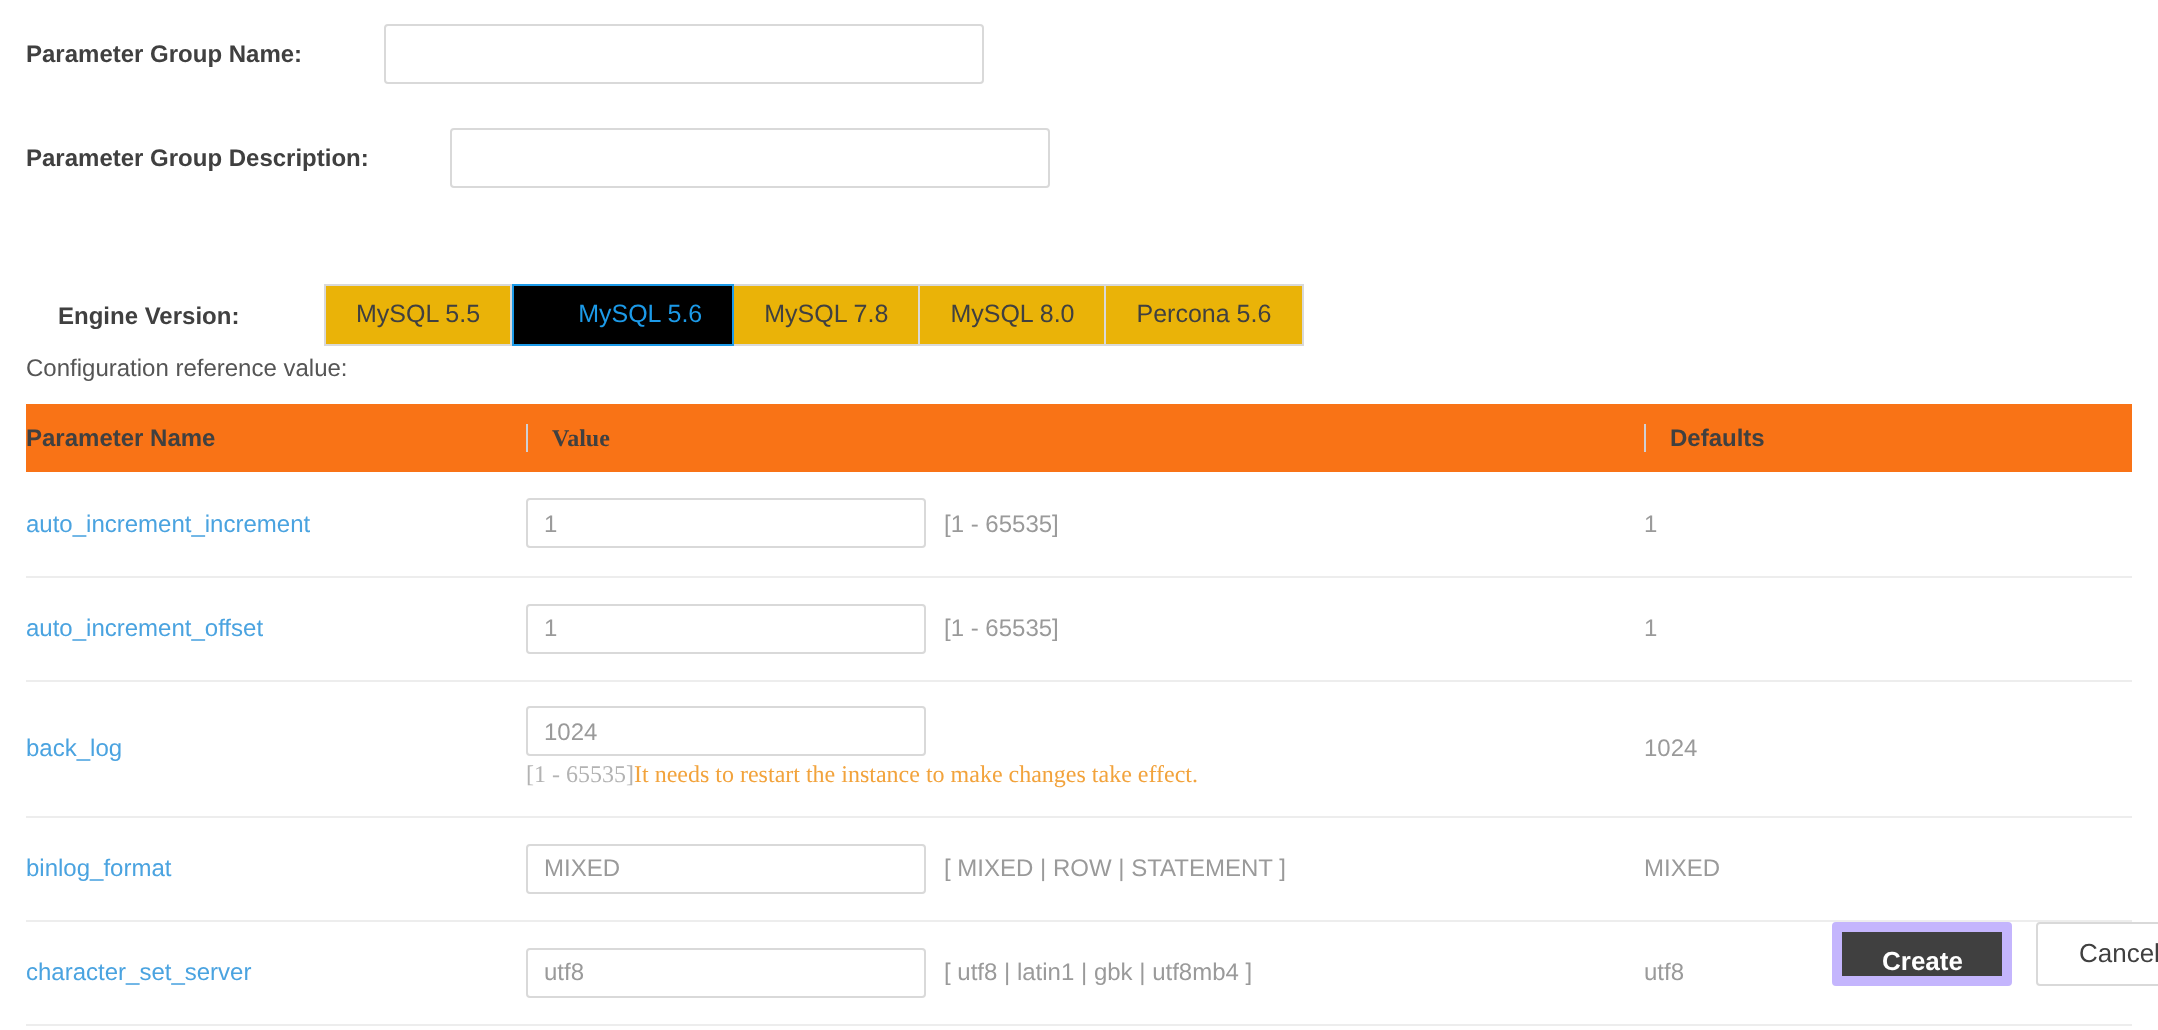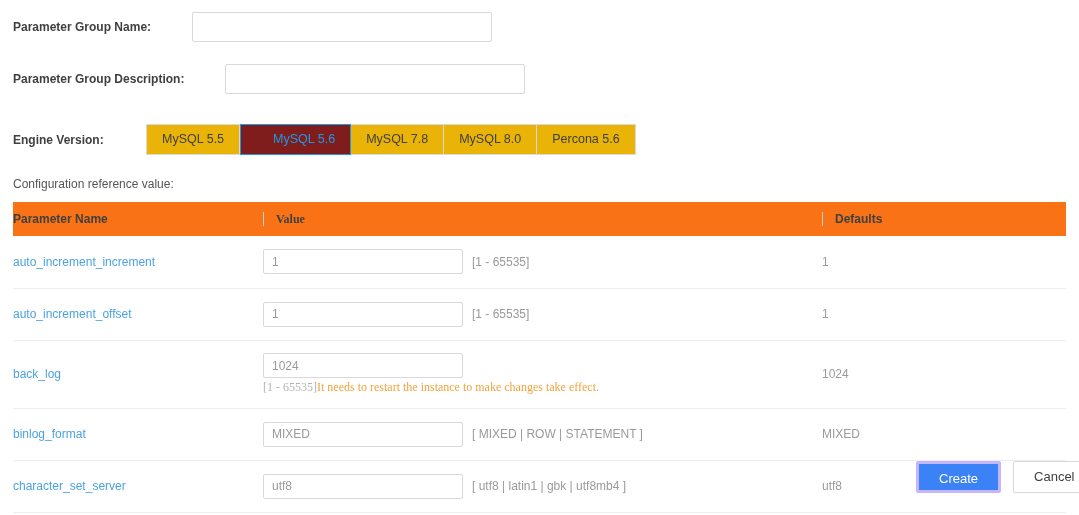--- a/index.html
+++ b/index.html
@@ -47,21 +47,21 @@
 
   #row-name { top: 12px; }
   #row-name .form-label { width: 147px; }
   #row-name .text-input { width: 300px; }
 
   #row-desc { top: 64px; }
   #row-desc .form-label { width: 180px; }
   #row-desc .text-input { width: 300px; }
 
   
-  #row-engine { top: 124px; }
+  #row-engine { top: 142px; margin-left: 16px; }
   #row-engine .form-label { width: 101px; }
   .tab-group {
     display: flex;
     align-items: stretch;
   }
   .tab {
     height: 31px;
     line-height: 29px;
     padding: 0 15px;
     border: 1px solid #d9d9d9;
@@ -70,21 +70,21 @@
     color: #404040;
     font-size: 12.5px;
     text-align: center;
     cursor: pointer;
     white-space: nowrap;
     user-select: none;
   }
   .tab:first-child { border-left: 1px solid #d9d9d9; }
   .tab.selected {
     border: 1px solid #1c9ae8;
-    background: #7f1d1d;
+    background: #000000;
     color: #1c9ae8;
     position: relative;
     z-index: 2;
     padding-left: 32px;
   }
 
   
   #config-caption {
     position: absolute;
     left: 13px;
@@ -188,23 +188,24 @@
     height: 32px;
     border-radius: 2px;
     font-family: "Liberation Sans", sans-serif;
     font-size: 13px;
     cursor: pointer;
     padding: 0 20px;
     line-height: 30px;
     text-align: center;
   }
   .btn-primary {
-    background: #3b82f6;
-    border: 3px solid #c4b5fd;
+    background: #404040;
+    border: 5px solid #c4b5fd;
     color: #ffffff;
+    font-weight: bold;
   }
   .btn-default {
     background: #ffffff;
     border: 1px solid #d9d9d9;
     color: #404040;
   }
 </style>
 </head>
 <body>
 

